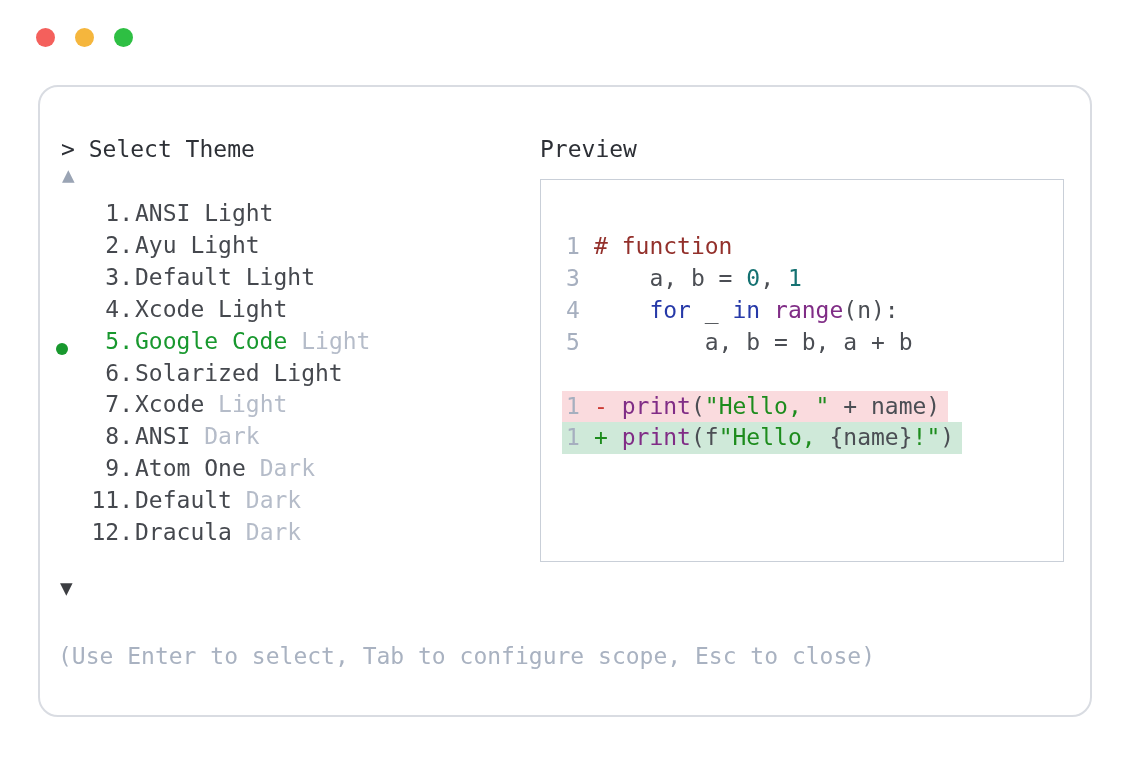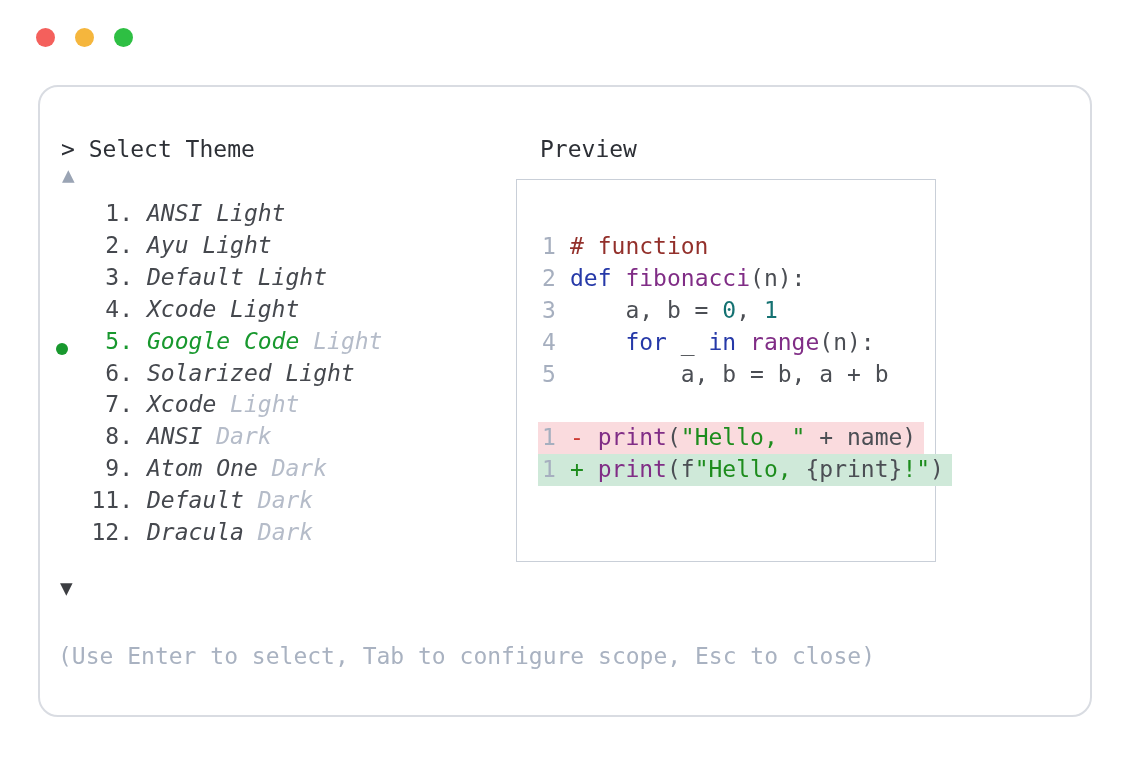--- a/index.html
+++ b/index.html
@@ -22,29 +22,29 @@
   .scroll-up   { position: absolute; left: 22px; top: 76px;  font-size: 21px; line-height: 24px; color: var(--scroll_up);   cursor: pointer; }
   .scroll-down { position: absolute; left: 20px; top: 489px; font-size: 21px; line-height: 24px; color: var(--scroll_down); cursor: pointer; }
 
   
   .theme-list { position: absolute; left: 16px; top: 111px; }
   .trow { line-height: 31.9px; white-space: pre; cursor: pointer; }
   .trow .marker { display: inline-block; width: 35px; position: relative; }
   .trow .dot { position: absolute; left: 0; top: 50%; transform: translateY(-50%);
                width: 12px; height: 12px; border-radius: 50%; background: var(--selected_green); }
   .trow .num { display: inline-block; width: 42px; text-align: right; color: var(--text_list); }
-  .trow .label { margin-left: 14px; color: var(--text_list); font-style: italic; }
+  .trow .label { margin-left: 2px; color: var(--text_list); }
   .trow .dim { color: var(--text_dim); }
   .trow .sel, .trow .num.sel { color: var(--selected_green); }
 
   .hint { position: absolute; left: 18px; top: 553px; line-height: 32px; color: var(--hint_text); white-space: pre; }
 
   
   .preview-label { position: absolute; left: 500px; top: 46px; line-height: 32px; color: var(--text_primary); }
-  .preview-box { position: absolute; left: 476px; top: 92px; width: 420px; height: 383px;
+  .preview-box { position: absolute; left: 500px; top: 92px; width: 524px; height: 383px;
                  border: 1.5px solid var(--box_border); background: #fff; }
   .code { position: absolute; left: 25px; top: 51px; }
   .crow { line-height: 31.9px; white-space: pre; }
   .crow .ln { display: inline-block; width: 14px; margin-right: 14px; color: var(--line_number); }
   .crow.diff { width: fit-content; padding: 0 8px 0 4px; margin-left: -4px; }
   .crow.removed { background: var(--diff_removed_bg); }
   .crow.added   { background: var(--diff_added_bg); }
 
   .tok-plain   { color: var(--syn_plain); }
   .tok-comment { color: var(--syn_comment); }
@@ -80,22 +80,21 @@
       <div class="trow"><span class="marker"></span><span class="num">11.</span><span class="label"><span>Default</span> <span class="dim">Dark</span></span></div>
       <div class="trow"><span class="marker"></span><span class="num">12.</span><span class="label"><span>Dracula</span> <span class="dim">Dark</span></span></div>
     </div>
   <div class="scroll-down">▼</div>
   <div class="hint">(Use Enter to select, Tab to configure scope, Esc to close)</div>
 
   <div class="preview-label">Preview</div>
   <div class="preview-box">
     <div class="code" id="code-lines">
         <div class="crow"><span class="ln">1</span><span class="cbody"><span class="tok-comment"># function</span></span></div>
-        <div class="crow"><span class="ln">2</span><span class="cbody"><span class="tok-keyword">def</span><span class="tok-plain"> </span><span class="tok-fname">fibonacci</span><span class="tok-plain">(n):</span></span></div>
         <div class="crow"><span class="ln">3</span><span class="cbody"><span class="tok-plain">    a, b = </span><span class="tok-literal">0</span><span class="tok-plain">, </span><span class="tok-literal">1</span></span></div>
         <div class="crow"><span class="ln">4</span><span class="cbody"><span class="tok-plain">    </span><span class="tok-keyword">for</span><span class="tok-plain"> _ </span><span class="tok-keyword">in</span><span class="tok-plain"> </span><span class="tok-fname">range</span><span class="tok-plain">(n):</span></span></div>
         <div class="crow"><span class="ln">5</span><span class="cbody"><span class="tok-plain">        a, b = b, a + b</span></span></div>
         <div class="crow"><span class="ln"></span><span class="cbody"></span></div>
         <div class="crow diff removed"><span class="ln">1</span><span class="cbody"><span class="tok-minus">- </span><span class="tok-fname">print</span><span class="tok-plain">(</span><span class="tok-string">"Hello, "</span><span class="tok-plain"> + name)</span></span></div>
-        <div class="crow diff added"><span class="ln">1</span><span class="cbody"><span class="tok-plus">+ </span><span class="tok-fname">print</span><span class="tok-plain">(f</span><span class="tok-string">"Hello, </span><span class="tok-plain">{print}</span><span class="tok-string">!"</span><span class="tok-plain">)</span></span></div>
+        <div class="crow diff added"><span class="ln">1</span><span class="cbody"><span class="tok-plus">+ </span><span class="tok-fname">print</span><span class="tok-plain">(f</span><span class="tok-string">"Hello, </span><span class="tok-plain">{name}</span><span class="tok-string">!"</span><span class="tok-plain">)</span></span></div>
       </div>
   </div>
 </div>
 
 </body></html>

